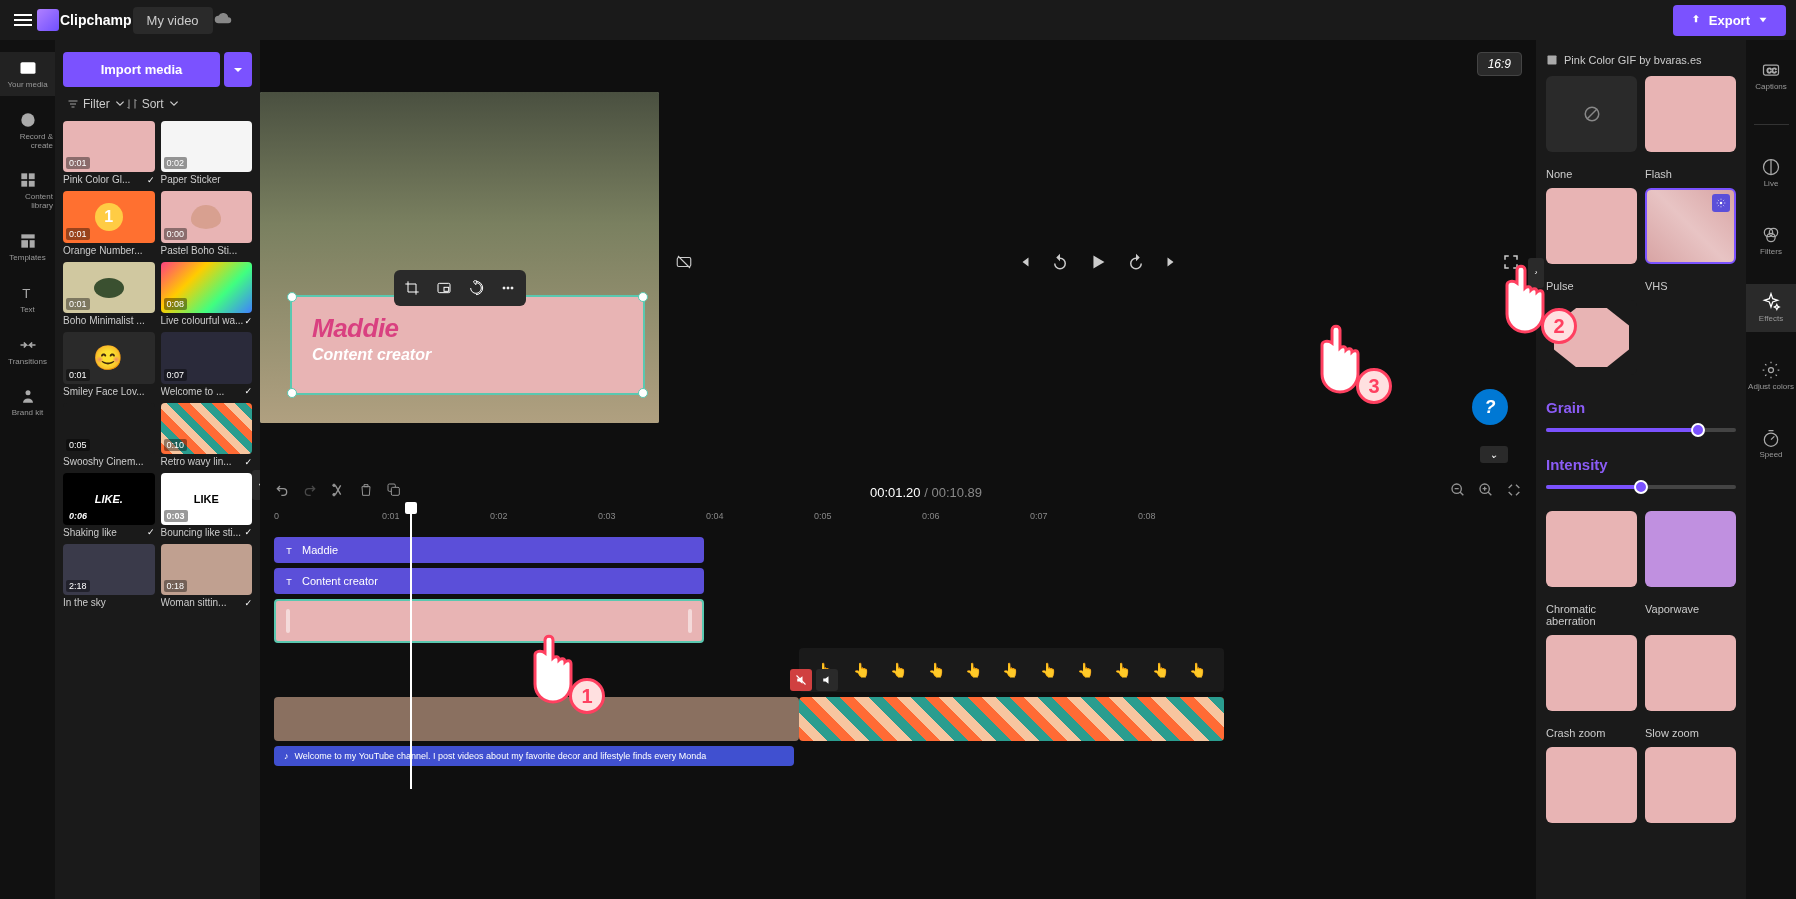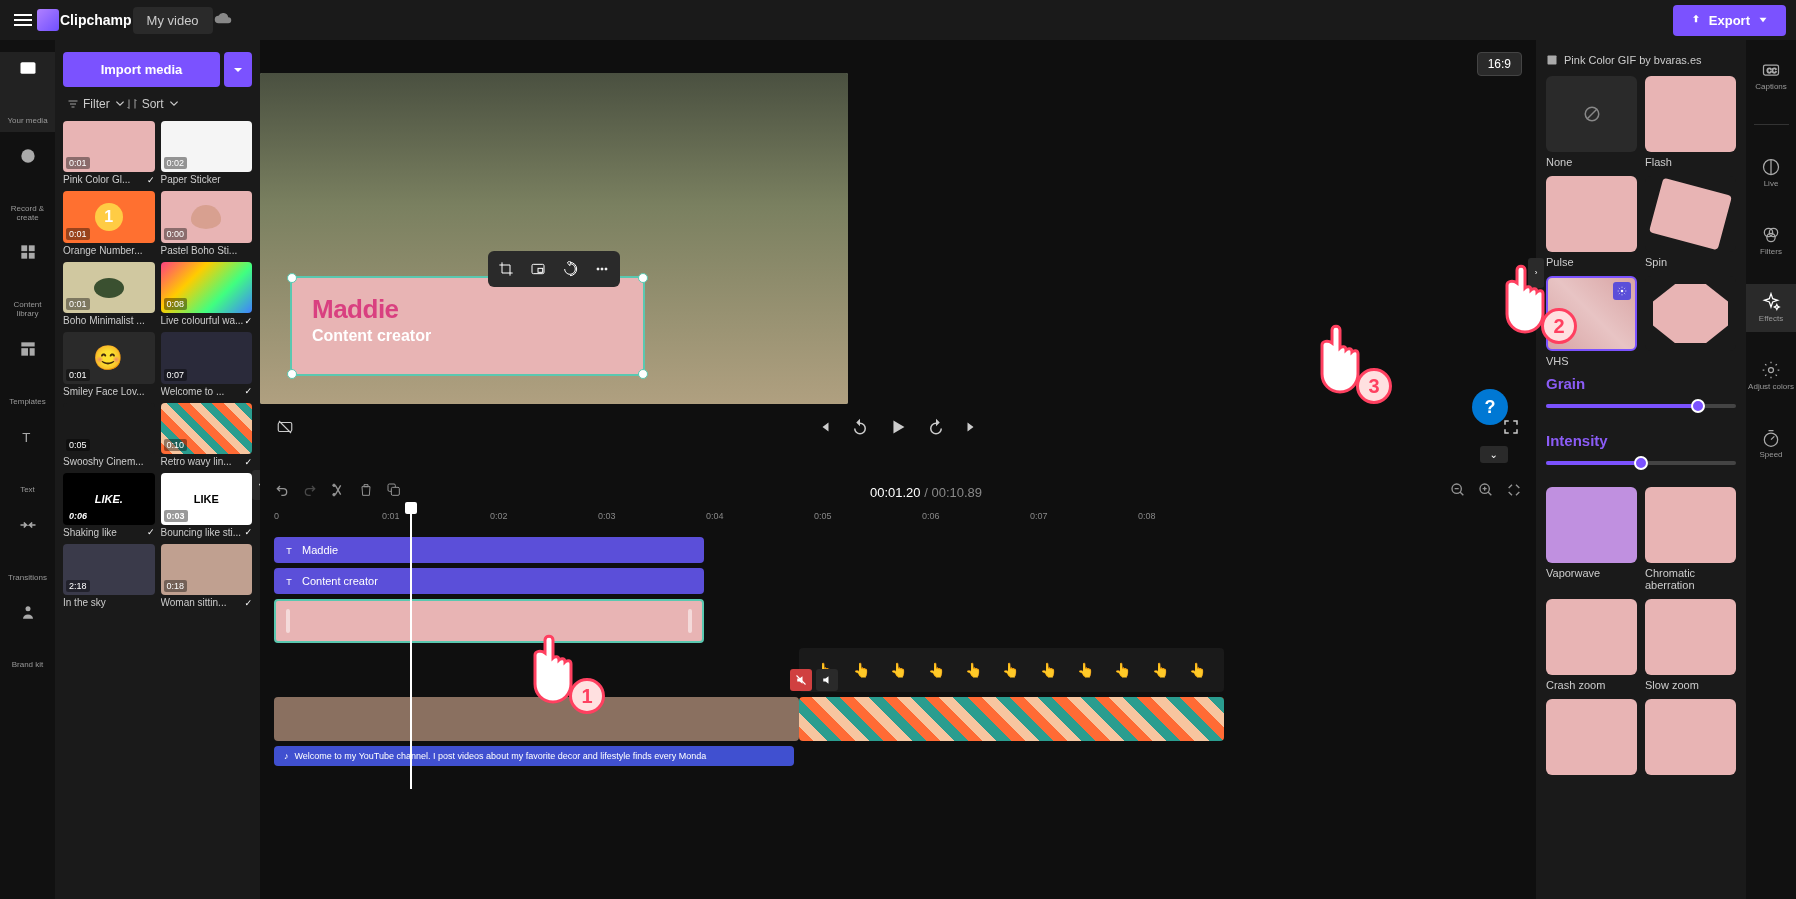--- a/index.html
+++ b/index.html
@@ -16,21 +16,21 @@
 .export-btn { background: #7b52ff; padding: 8px 16px; border-radius: 4px; display: flex; align-items: center; gap: 6px; font-size: 13px; font-weight: 600; cursor: pointer; }
 .export-btn svg { width: 14px; height: 14px; fill: #fff; }
 
 .main { display: flex; height: calc(100% - 40px); }
 
 .left-rail { width: 55px; background: #111; display: flex; flex-direction: column; align-items: center; padding-top: 12px; gap: 8px; }
 .rail-item { display: flex; flex-direction: column; align-items: center; gap: 3px; padding: 6px 2px; cursor: pointer; width: 100%; }
 .rail-item.active { background: #222; }
 .rail-item svg { width: 20px; height: 20px; fill: #aaa; }
 .rail-item.active svg { fill: #fff; }
-.rail-label { font-size: 8px; color: #999; text-align: center; line-height: 1.1; margin-top: 36px; }
+.rail-label { font-size: 8px; color: #999; text-align: right; line-height: 1.1; }
 
 .media-panel { width: 205px; background: #1a1a1a; display: flex; flex-direction: column; padding: 12px 8px; gap: 10px; position: relative; }
 .import-row { display: flex; gap: 4px; }
 .import-btn { flex: 1; background: #7b52ff; padding: 10px; border-radius: 4px; text-align: center; font-size: 13px; font-weight: 600; cursor: pointer; }
 .import-drop { width: 28px; background: #7b52ff; border-radius: 4px; display: flex; align-items: center; justify-content: center; cursor: pointer; }
 .import-drop svg { width: 10px; height: 10px; fill: #fff; }
 .filter-sort { display: flex; padding: 0 4px; font-size: 12px; color: #ccc; }
 .fs-item { display: flex; align-items: center; gap: 4px; cursor: pointer; }
 .fs-item svg { width: 12px; height: 12px; stroke: #ccc; fill: none; }
 .media-grid { display: grid; grid-template-columns: 1fr 1fr; gap: 6px; overflow: hidden; }
@@ -52,21 +52,21 @@
 .thumb.like2 { background: #fff; color: #000; display: flex; align-items: center; justify-content: center; font-size: 11px; font-weight: bold; }
 .thumb.wavy { background: repeating-linear-gradient(45deg, #ff6b35, #ff6b35 8px, #f7c59f 8px, #f7c59f 16px, #2a9d8f 16px, #2a9d8f 24px); }
 .thumb.audio { background: #3a3a4a; display: flex; align-items: center; justify-content: center; }
 .thumb.woman { background: #c0a090; }
 .thumb .dur { position: absolute; bottom: 3px; left: 3px; font-size: 9px; background: rgba(0,0,0,0.4); padding: 1px 3px; border-radius: 2px; color: #fff; }
 .media-name { font-size: 10px; color: #ccc; white-space: nowrap; overflow: hidden; text-overflow: ellipsis; display: flex; justify-content: space-between; align-items: center; }
 .check { color: #fff; font-size: 9px; }
 .collapse-handle { position: absolute; right: -8px; top: 50%; width: 16px; height: 30px; background: #2a2a2a; border-radius: 3px; display: flex; align-items: center; justify-content: center; cursor: pointer; font-size: 8px; }
 
 .center { flex: 1; display: flex; flex-direction: column; background: #0f0f0f; position: relative; }
-.preview-area { height: 435px; display: flex; flex-direction: column; justify-content: center; position: relative; }
+.preview-area { height: 435px; display: flex; align-items: center; justify-content: center; position: relative; font-style: italic; }
 .preview-header { position: absolute; top: 12px; right: 14px; background: #2a2a2a; border: 1px solid #444; padding: 4px 10px; border-radius: 4px; font-size: 12px; cursor: pointer; }
 .preview-frame { width: 588px; height: 331px; background: #8a9080; position: relative; border-radius: 2px; overflow: hidden; }
 .preview-bg { position: absolute; inset: 0; background: linear-gradient(180deg, #4a5040 0%, #7a8060 40%, #b0a080 100%); }
 .title-card { position: absolute; left: 30px; bottom: 28px; width: 355px; height: 100px; background: #e8b4b4; border: 2px solid #5ac8b0; border-radius: 4px; padding: 16px 20px; }
 .title-card .handle { position: absolute; width: 10px; height: 10px; background: #fff; border: 1px solid #5ac8b0; border-radius: 50%; }
 .title-card .h-tl { top: -5px; left: -5px; }
 .title-card .h-tr { top: -5px; right: -5px; }
 .title-card .h-bl { bottom: -5px; left: -5px; }
 .title-card .h-br { bottom: -5px; right: -5px; }
 .title-name { color: #d94080; font-size: 26px; font-weight: 800; letter-spacing: -0.5px; }
@@ -111,21 +111,21 @@
 .clip.audio-clip { background: #4050d0; left: 0; width: 520px; height: 20px; font-size: 9px; color: #fff; }
 .audio-badges { position: absolute; bottom: 50px; left: 516px; display: flex; gap: 4px; z-index: 5; }
 .badge { width: 22px; height: 22px; border-radius: 3px; background: #2a2a2a; display: flex; align-items: center; justify-content: center; }
 .badge.red { background: #d04040; }
 .badge svg { width: 12px; height: 12px; fill: #fff; }
 
 .right-panel { width: 210px; background: #1a1a1a; display: flex; flex-direction: column; padding: 10px; overflow-y: auto; }
 .rp-title { font-size: 11px; color: #ccc; padding: 4px 0 10px; display: flex; align-items: center; gap: 6px; }
 .rp-title svg { width: 12px; height: 12px; fill: #aaa; }
 .effect-grid { display: grid; grid-template-columns: 1fr 1fr; gap: 8px; }
-.effect-item { display: flex; flex-direction: column; gap: 4px; }
+.effect-item { display: flex; flex-direction: column; gap: 16px; }
 .ef-thumb { aspect-ratio: 1.2; border-radius: 6px; background: #e8b4b4; position: relative; cursor: pointer; }
 .ef-thumb.none { background: #2a2a2a; display: flex; align-items: center; justify-content: center; }
 .ef-thumb.none svg { width: 18px; height: 18px; stroke: #888; fill: none; stroke-width: 2; }
 .ef-thumb.selected { border: 2px solid #7b52ff; background: linear-gradient(45deg, #d8a4a4, #e8c4c4, #d8a4a4); }
 .ef-thumb.selected .gear { position: absolute; top: 4px; right: 4px; width: 18px; height: 18px; background: #5b4fd9; border-radius: 3px; display: flex; align-items: center; justify-content: center; }
 .ef-thumb.selected .gear svg { width: 10px; height: 10px; fill: #fff; }
 .ef-thumb.vapor { background: #c090e0; }
 .ef-thumb.spin::after { content: ''; position: absolute; inset: 10px; background: #e8b4b4; transform: rotate(15deg); border-radius: 4px; }
 .ef-thumb.spin { background: #1a1a1a; }
 .ef-thumb.hex::after { content: ''; position: absolute; inset: 8px; background: #e8b4b4; clip-path: polygon(30% 0%, 70% 0%, 100% 30%, 100% 70%, 70% 100%, 30% 100%, 0% 70%, 0% 30%); }
@@ -599,24 +599,20 @@
         </div>
       <div class="effect-item">
           <div class="ef-thumb"></div>
           <div class="ef-label">Flash</div>
         </div>
       <div class="effect-item">
           <div class="ef-thumb"></div>
           <div class="ef-label">Pulse</div>
         </div>
       <div class="effect-item">
-          <div class="ef-thumb spin"></div>
-          <div class="ef-label">Spin</div>
-        </div>
-      <div class="effect-item">
           <div class="ef-thumb selected">
             <div class="gear">
               <svg viewBox="0 0 16 16">
                 <circle cx="8" cy="8" r="2"></circle>
                 <path d="M8 1v2M8 13v2M1 8h2M13 8h2M3 3l1.5 1.5M11.5 11.5L13 13M3 13l1.5-1.5M11.5 4.5L13 3" stroke="#fff"></path>
               </svg>
             </div>
           </div>
           <div class="ef-label">VHS</div>
         </div>
@@ -632,26 +628,26 @@
       <div class="slider-thumb" style="left:calc(80% - 7px)"></div>
     </div>
     <div class="section-label">Intensity</div>
     <div class="slider">
       <div class="slider-track"></div>
       <div class="slider-fill" style="width:50%"></div>
       <div class="slider-thumb" style="left:calc(50% - 7px)"></div>
     </div>
     <div class="effect-grid" style="margin-top:6px">
       <div class="effect-item">
+          <div class="ef-thumb"></div>
+          <div class="ef-label">Chromatic aberration</div>
+        </div>
+      <div class="effect-item">
           <div class="ef-thumb vapor"></div>
           <div class="ef-label">Vaporwave</div>
-        </div>
-      <div class="effect-item">
-          <div class="ef-thumb"></div>
-          <div class="ef-label">Chromatic aberration</div>
         </div>
       <div class="effect-item">
           <div class="ef-thumb"></div>
           <div class="ef-label">Crash zoom</div>
         </div>
       <div class="effect-item">
           <div class="ef-thumb"></div>
           <div class="ef-label">Slow zoom</div>
         </div>
       <div class="effect-item">

